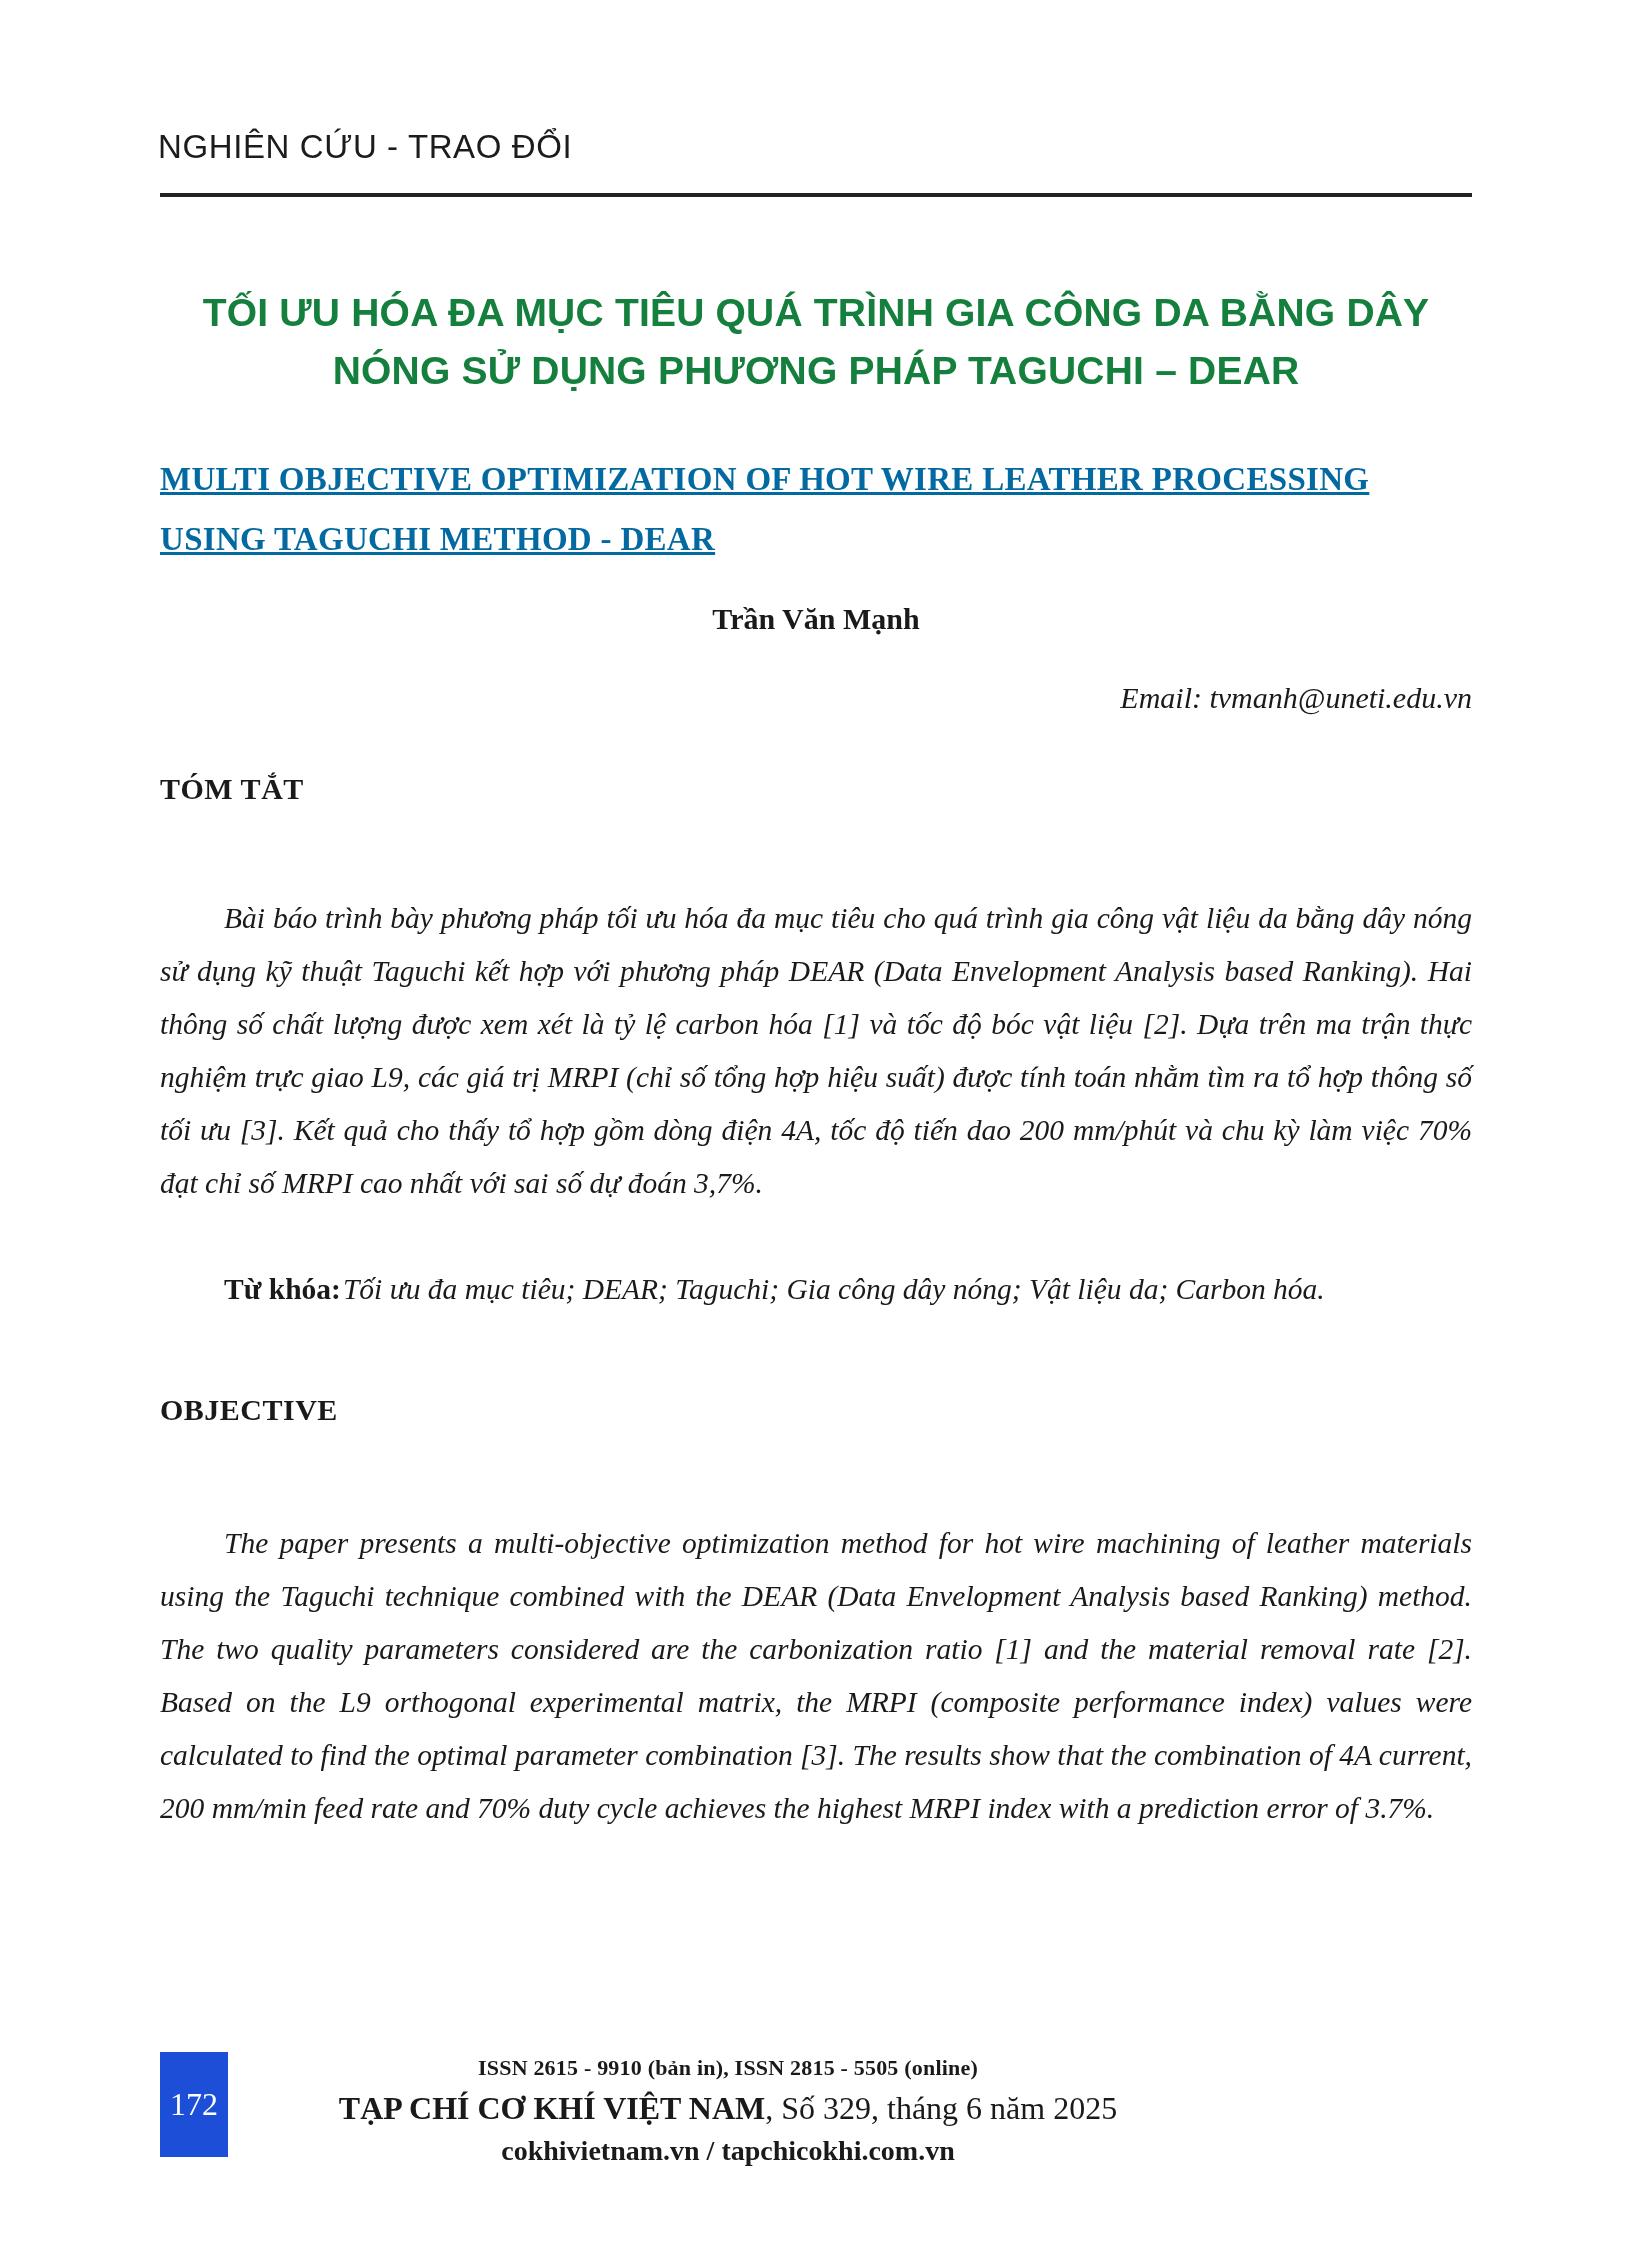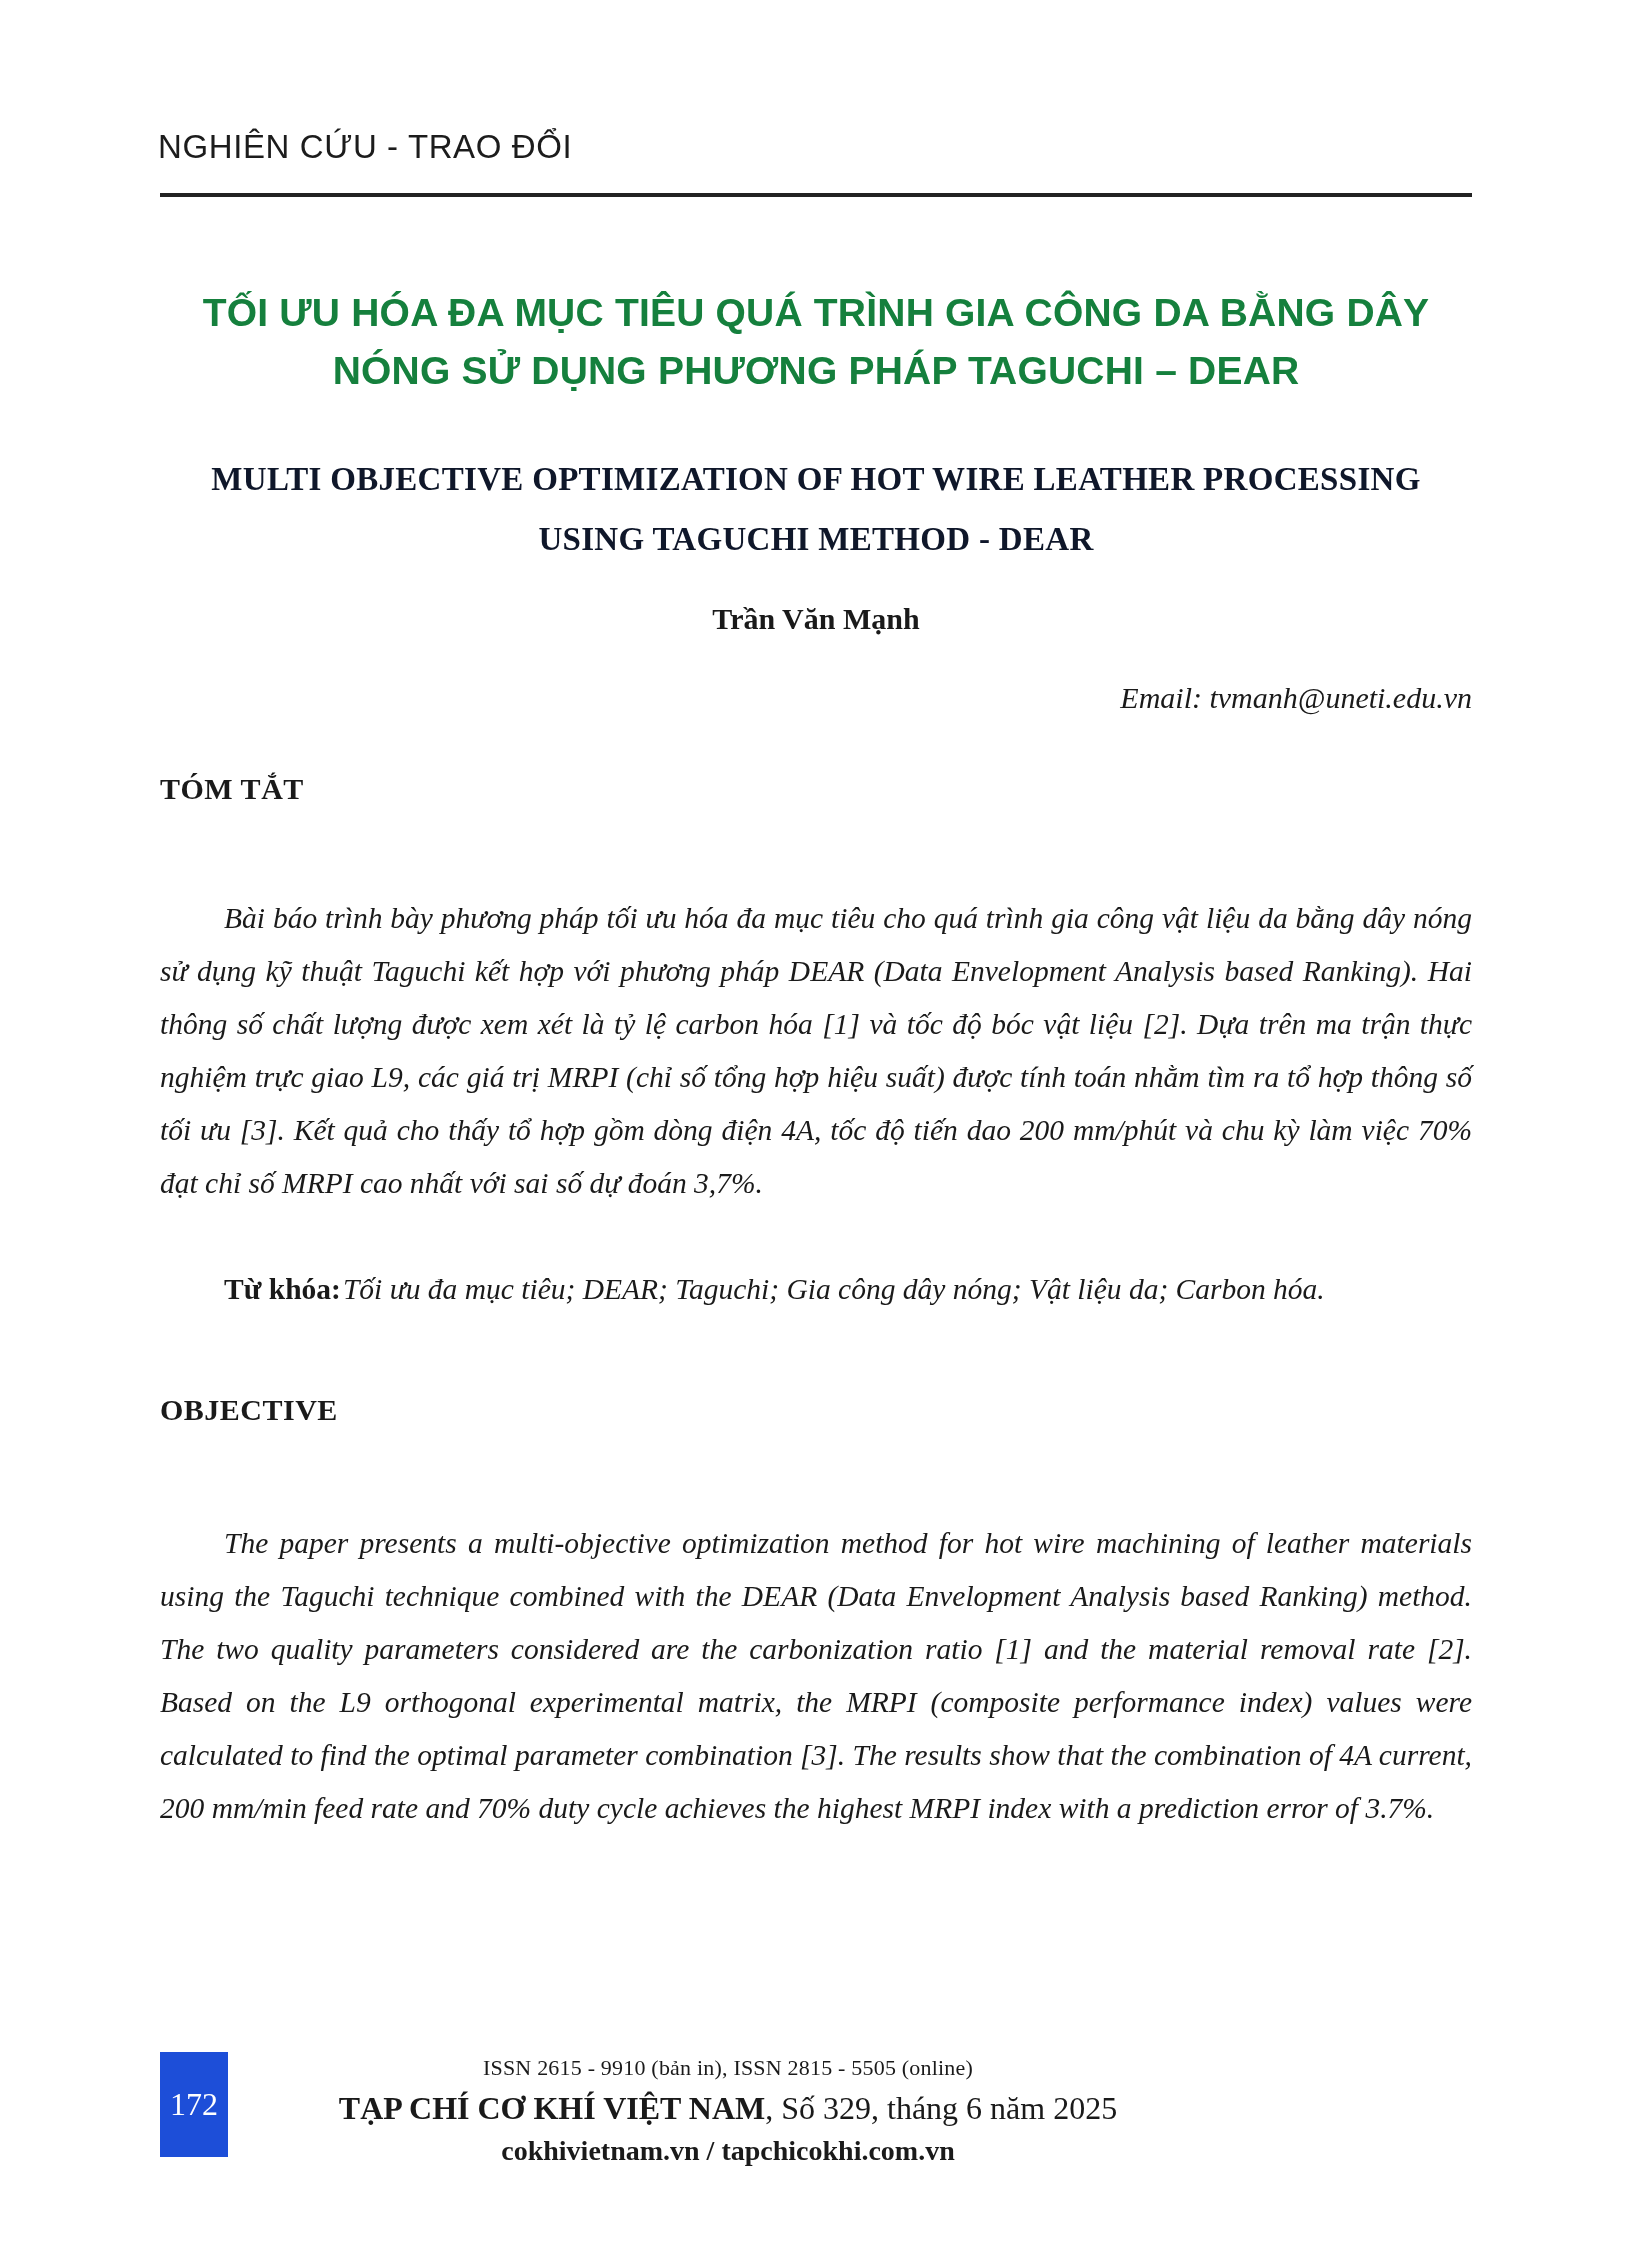--- a/index.html
+++ b/index.html
@@ -56,25 +56,26 @@
     font-size: 39px;
     line-height: 58px;
     letter-spacing: 0.2px;
     color: #15803d;
   }
   .title-en {
     position: absolute;
     left: 160px;
     top: 422px;
     width: 1312px;
-    text-align: center;
+    text-align: left;
     font-size: 33px;
     line-height: 60px;
     letter-spacing: 0.3px;
-    color: #0f172a;
+    color: #0369a1;
+    text-decoration: underline;
   }
 
   
   .author-name {
     position: absolute;
     left: 160px;
     top: 578px;
     width: 1312px;
     text-align: center;
     font-weight: bold;
@@ -155,21 +156,21 @@
   }
   .footer-lines {
     position: absolute;
     left: 68px;
     top: -2px;
     width: 1000px;
     text-align: center;
   }
   .f-issn {
     font-size: 22px;
-    font-weight: normal;
+    font-weight: bold;
     line-height: 36px;
     letter-spacing: 0.2px;
   }
   .f-journal {
     font-size: 32px;
     line-height: 44px;
   }
   .f-journal .jname { font-weight: bold; }
   .f-urls {
     font-size: 28px;

